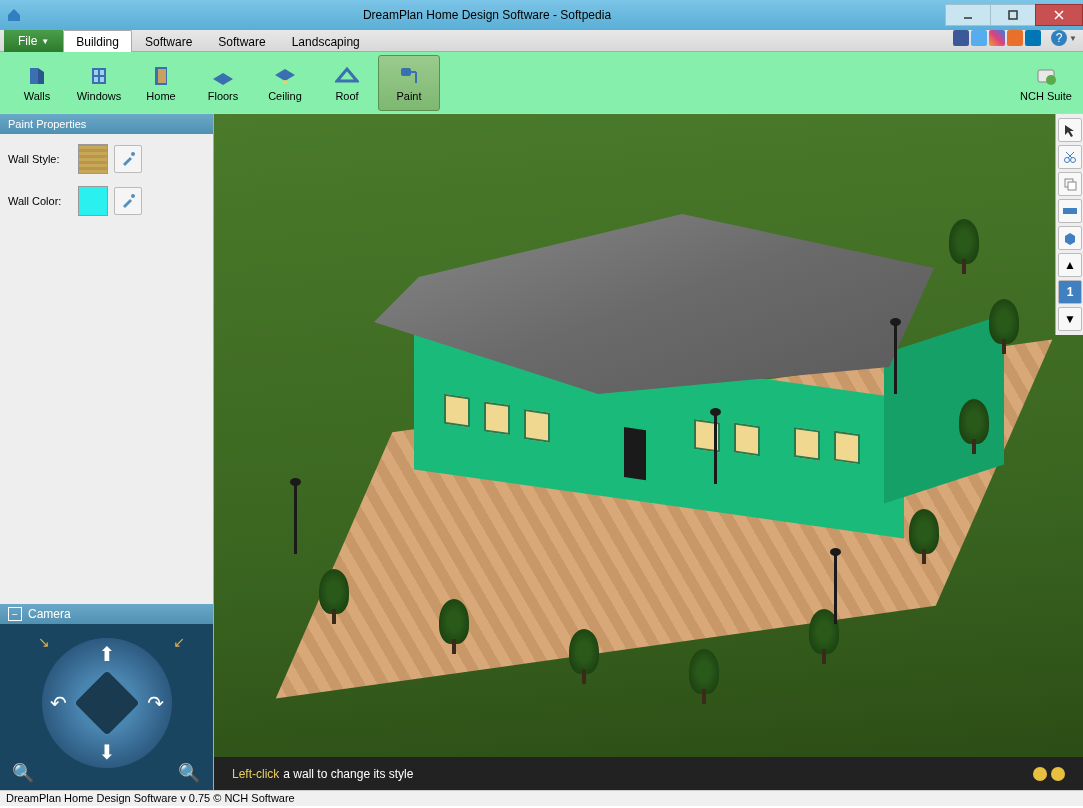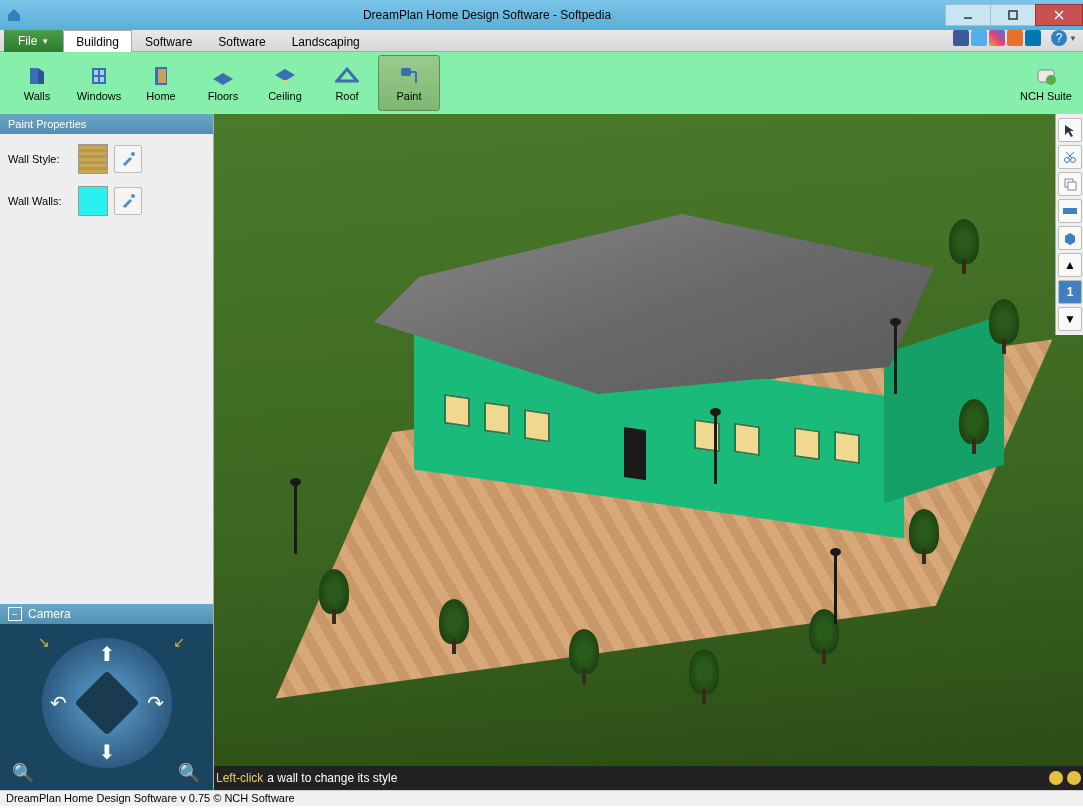--- a/index.html
+++ b/index.html
@@ -46,21 +46,21 @@
 .zoom{position:absolute;color:#6ab0d0;font-size:18px}
 .viewport{flex:1;position:relative;background:#2d5a1a;overflow:hidden}
 .scene{position:absolute;inset:0;background:linear-gradient(175deg,#4a7a2a 0%,#3a6520 60%,#2a4a15 100%)}
 .patio{position:absolute;left:120px;top:280px;width:660px;height:250px;background:repeating-linear-gradient(45deg,#d8a878,#d8a878 8px,#c89868 8px,#c89868 16px);transform:skewY(-8deg) skewX(-25deg)}
 .house{position:absolute;left:160px;top:100px;width:560px;height:280px}
 .roof{position:absolute;left:0;top:0;width:560px;height:180px;background:linear-gradient(160deg,#888 0%,#6a6a6a 50%,#5a5a5a 100%);clip-path:polygon(8% 35%,55% 0%,100% 30%,92% 85%,40% 100%,0% 60%)}
 .wallf{position:absolute;left:40px;top:150px;width:490px;height:140px;background:#1abb7a;transform:skewY(8deg)}
 .walls{position:absolute;left:510px;top:120px;width:120px;height:150px;background:#15a068;transform:skewY(-18deg)}
 .win{position:absolute;width:26px;height:30px;background:#f0d890;border:2px solid #2a7a50}
 .door{position:absolute;width:22px;height:50px;background:#1a1a1a}
-.hint{position:absolute;left:0;right:0;bottom:0;height:24px;background:#222;color:#fff;padding:4px 2px;font-size:12px;display:flex;align-items:center}
+.hint{position:absolute;left:0;right:0;bottom:0;height:33px;background:#222;color:#fff;padding:4px 18px;font-size:12px;display:flex;align-items:center}
 .hint .hl{color:#e8d060;margin-right:4px}
 .hintbtn{width:14px;height:14px;border-radius:50%;margin-left:4px}
 .righttb{position:absolute;right:0;top:0;width:28px;background:#eee;border-left:1px solid #aaa;display:flex;flex-direction:column;gap:3px;padding:4px 2px}
 .rtbtn{width:24px;height:24px;border:1px solid #bbb;background:#f8f8f8;display:flex;align-items:center;justify-content:center;border-radius:2px}
 .statusbar{height:16px;background:#f0f0f0;border-top:1px solid #ccc;padding:1px 6px;font-size:11px}
 .tree{position:absolute;width:40px;height:60px}
 .tree .trunk{position:absolute;bottom:0;left:18px;width:4px;height:15px;background:#3a2a1a}
 .tree .fol{position:absolute;bottom:10px;left:5px;width:30px;height:45px;background:radial-gradient(ellipse,#2a5a1a 30%,#1a4010 80%);border-radius:50% 50% 40% 40%}
 .lamp{position:absolute;width:3px;height:70px;background:#1a1a1a}
 .lamp::before{content:'';position:absolute;top:-6px;left:-4px;width:11px;height:8px;background:#1a1a1a;border-radius:50%}
@@ -203,21 +203,21 @@
         <label>Wall Style:</label>
         <div class="swatch" style="background:repeating-linear-gradient(0deg,#c8a858,#c8a858 3px,#b89848 3px,#b89848 6px)"></div>
         <div class="eyedrop">
             <svg width="16" height="16">
               <path d="M3 13 L10 6 L12 8 L5 15 Z" fill="#5090c0"></path>
               <circle cx="13" cy="3" r="2" fill="#5090c0"></circle>
             </svg>
           </div>
       </div>
       <div class="proprow">
-        <label>Wall Walls:</label>
+        <label>Wall Color:</label>
         <div class="swatch" style="background:#2af0f0"></div>
         <div class="eyedrop">
             <svg width="16" height="16">
               <path d="M3 13 L10 6 L12 8 L5 15 Z" fill="#5090c0"></path>
               <circle cx="13" cy="3" r="2" fill="#5090c0"></circle>
             </svg>
           </div>
       </div>
     </div>
     <div class="sidespacer"></div>

